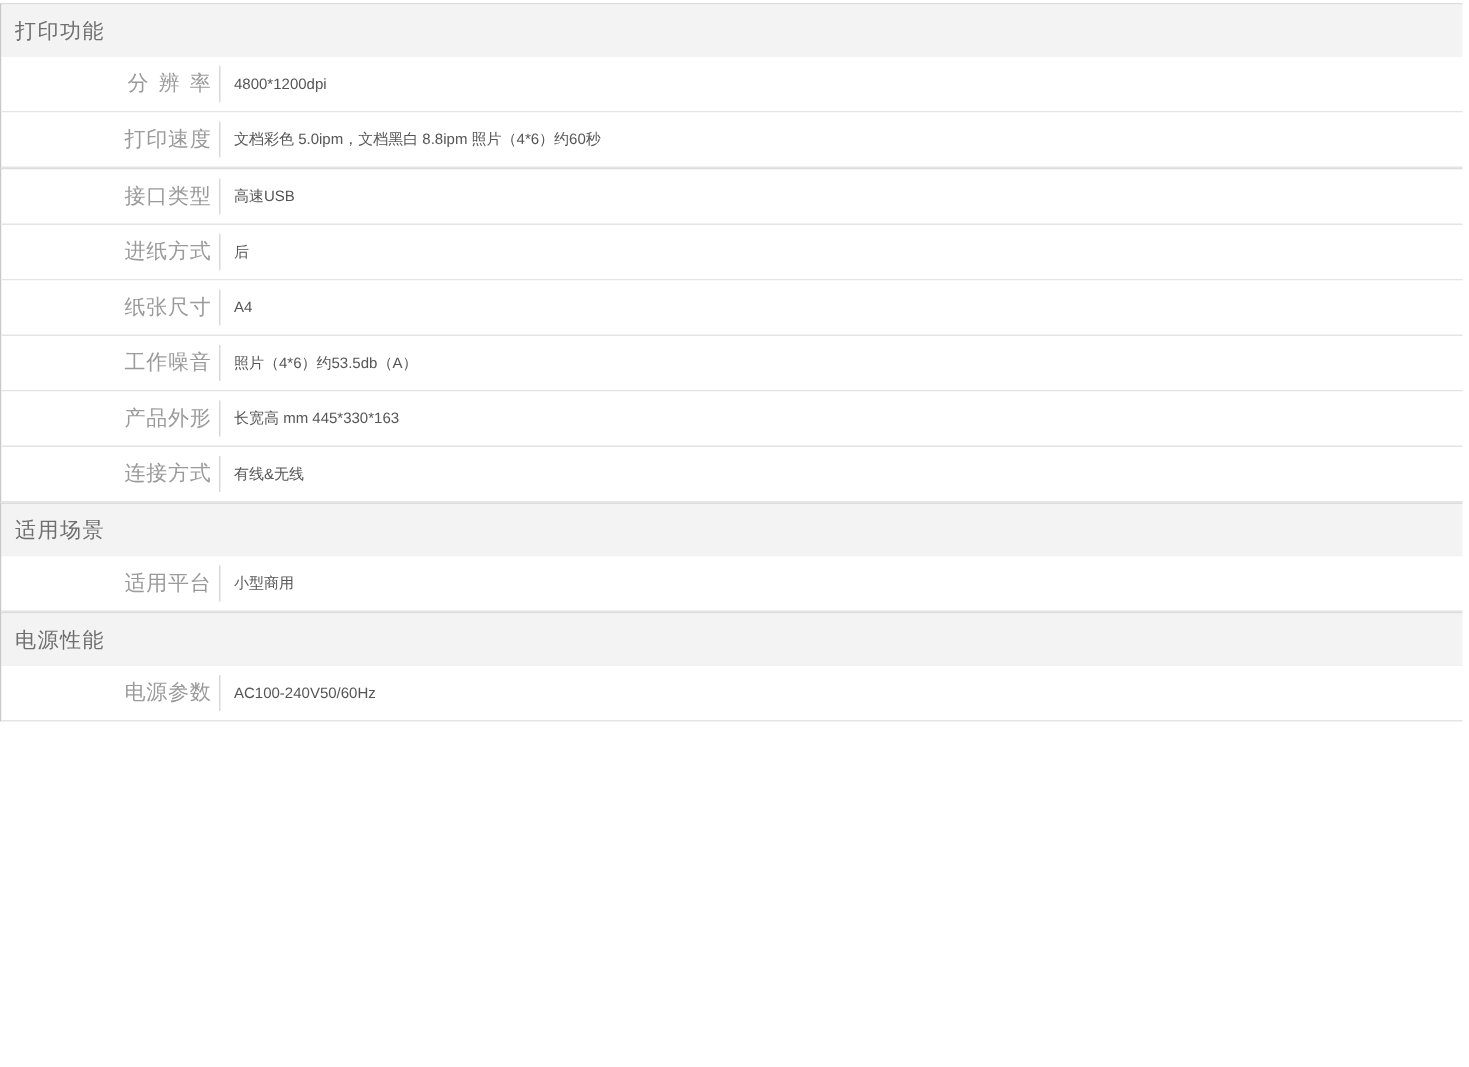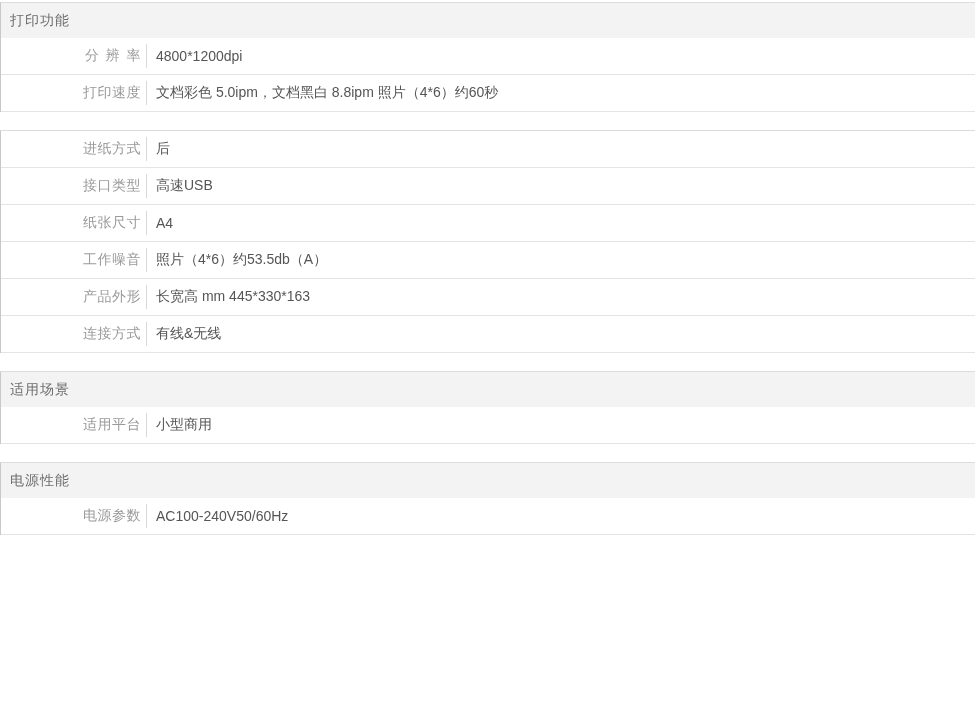--- a/index.html
+++ b/index.html
@@ -13,21 +13,20 @@
     height: 711px;
     overflow: hidden;
   }
   .spec-page {
     width: 975px;
     padding-top: 2px;
   }
   .spec-section {
     border-top: 1px solid #dcdcdc;
     border-left: 1px solid #c9c9c9;
-    margin-bottom: 18px;
   }
   .section-header {
     height: 35px;
     background: #f3f3f3;
     display: flex;
     align-items: center;
     padding-left: 9px;
     font-size: 14px;
     color: #6e6e6e;
     letter-spacing: 1px;
@@ -57,21 +56,21 @@
     letter-spacing: 0.5px;
   }
   .v-divider {
     width: 1px;
     height: 24px;
     background: #d9d9d9;
     flex-shrink: 0;
   }
   .row-value {
     padding-left: 9px;
-    font-size: 14px;
+    font-size: 10px;
     color: #555555;
     white-space: nowrap;
   }
 </style>
 </head>
 <body>
 
 <div class="spec-page">
 
   <div class="spec-section">
@@ -88,31 +87,31 @@
           <span class="label-text">打印速度</span>
         </div>
       <div class="v-divider"></div>
       <div class="row-value">文档彩色 5.0ipm，文档黑白 8.8ipm 照片（4*6）约60秒</div>
     </div>
   </div>
 
   <div class="spec-section">
     <div class="spec-row">
       <div class="row-label">
+          <span class="label-text">接口类型</span>
+        </div>
+      <div class="v-divider"></div>
+      <div class="row-value">高速USB</div>
+    </div>
+    <div class="spec-row">
+      <div class="row-label">
           <span class="label-text">进纸方式</span>
         </div>
       <div class="v-divider"></div>
       <div class="row-value">后</div>
-    </div>
-    <div class="spec-row">
-      <div class="row-label">
-          <span class="label-text">接口类型</span>
-        </div>
-      <div class="v-divider"></div>
-      <div class="row-value">高速USB</div>
     </div>
     <div class="spec-row">
       <div class="row-label">
           <span class="label-text">纸张尺寸</span>
         </div>
       <div class="v-divider"></div>
       <div class="row-value">A4</div>
     </div>
     <div class="spec-row">
       <div class="row-label">

